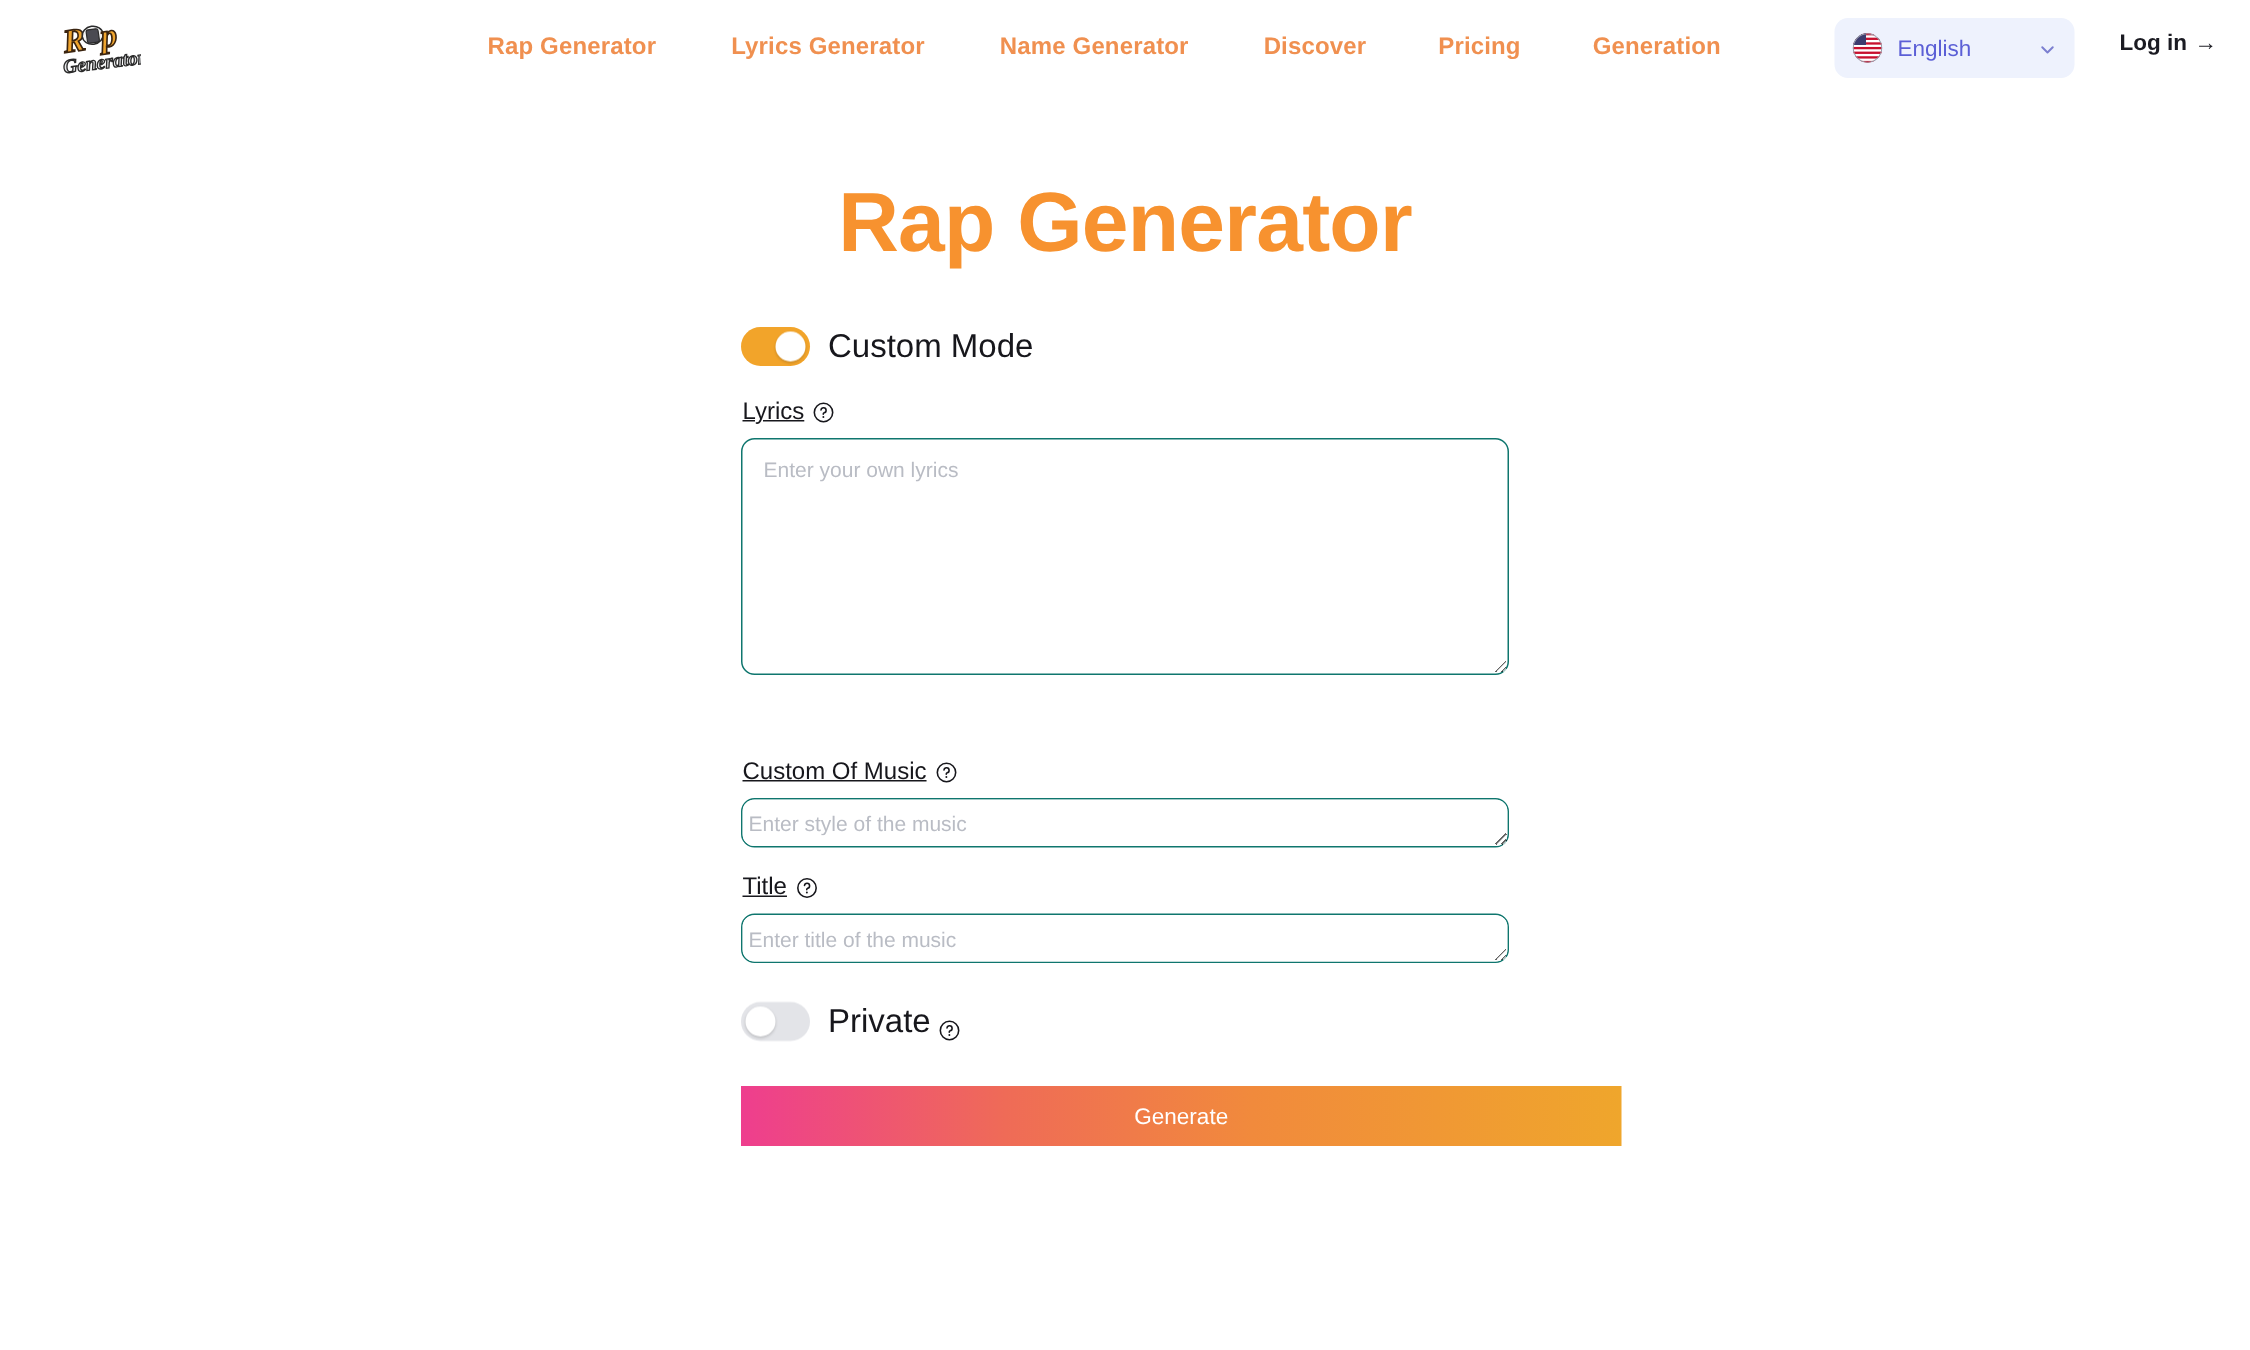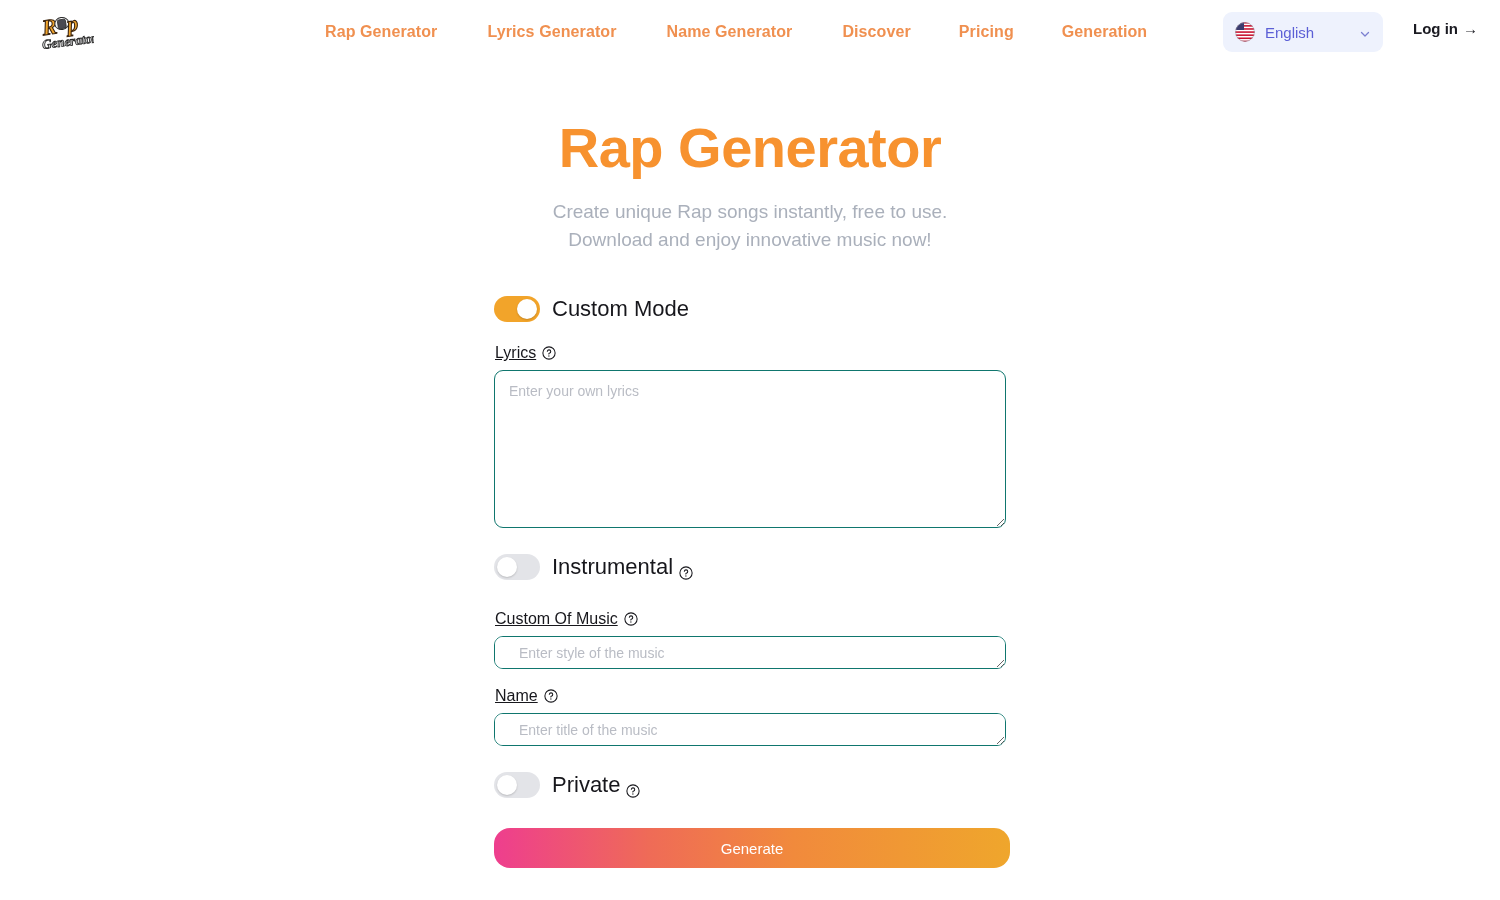--- a/index.html
+++ b/index.html
@@ -177,32 +177,32 @@
     font-family: "Liberation Sans", sans-serif;
     font-size: 14px;
     color: #17171c;
     padding: 12px 14px;
     resize: both;
     outline: none;
     overflow: auto;
   }
   .ta::placeholder { color: #b9bcc4; }
   .ta-lyrics { height: 158px; }
-  .ta-one { height: 33px; padding: 7px 24px; line-height: 18px; }
+  .ta-one { height: 33px; padding: 7px 4px; line-height: 18px; }
 
   .gap-22 { height: 22px; }
   .gap-18 { height: 18px; }
   .gap-26 { height: 26px; }
   .gap-30 { height: 30px; }
 
   .generate-btn {
-    width: 516px;
+    width: 587px;
     height: 40px;
     border: none;
-    border-radius: 16px;
+    border-radius: 0;
     background: linear-gradient(90deg, #ee3e8e 0%, #ef6b57 30%, #f18a3c 58%, #efa62c 100%);
     color: #ffffff;
     font-size: 15px;
     font-family: "Liberation Sans", sans-serif;
     cursor: pointer;
     display: flex;
     align-items: center;
     justify-content: center;
     margin-top: 30px;
   }
@@ -271,24 +271,20 @@
   <a class="login-btn" href="#">
     <span>Log in</span>
     <span>→</span>
   </a>
 </div>
 
 <div class="main">
 
   <h1 class="page-title">Rap Generator</h1>
 
-  <p class="subtitle">
-    <span>Create unique Rap songs instantly, free to use.</span><br>
-    <span>Download and enjoy innovative music now!</span>
-  </p>
 
   <div class="form">
 
     <div class="toggle-row">
       <button class="toggle on">
         <span class="knob"></span>
       </button>
       <span class="toggle-label">Custom Mode</span>
     </div>
 
@@ -301,54 +297,39 @@
           <circle cx="8" cy="8" r="7" fill="none" stroke="#17171c" stroke-width="1.2"></circle>
           <path d="M6.1 6.1a1.95 1.95 0 1 1 2.2 2.2c-0.4 0.2-0.5 0.5-0.5 0.95" fill="none" stroke="#17171c" stroke-width="1.2" stroke-linecap="round"></path>
           <circle cx="7.9" cy="11.4" r="0.75" fill="#17171c"></circle>
         </svg>
       </span>
     </div>
     <textarea class="ta ta-lyrics" placeholder="Enter your own lyrics" style=""></textarea>
 
     <div class="gap-26"></div>
 
-    <div class="toggle-row">
-      <button class="toggle off">
-        <span class="knob"></span>
-      </button>
-      <span class="toggle-label">
-        <span>Instrumental</span>
-        <span class="help-icon">
-          <svg width="14" height="14" viewBox="0 0 16 16">
-            <circle cx="8" cy="8" r="7" fill="none" stroke="#17171c" stroke-width="1.2"></circle>
-            <path d="M6.1 6.1a1.95 1.95 0 1 1 2.2 2.2c-0.4 0.2-0.5 0.5-0.5 0.95" fill="none" stroke="#17171c" stroke-width="1.2" stroke-linecap="round"></path>
-            <circle cx="7.9" cy="11.4" r="0.75" fill="#17171c"></circle>
-          </svg>
-        </span>
-      </span>
-    </div>
 
     <div class="gap-30"></div>
 
     <div class="field-label">
       <span>Custom Of Music</span>
       <span class="help-icon">
         <svg width="14" height="14" viewBox="0 0 16 16">
           <circle cx="8" cy="8" r="7" fill="none" stroke="#17171c" stroke-width="1.2"></circle>
           <path d="M6.1 6.1a1.95 1.95 0 1 1 2.2 2.2c-0.4 0.2-0.5 0.5-0.5 0.95" fill="none" stroke="#17171c" stroke-width="1.2" stroke-linecap="round"></path>
           <circle cx="7.9" cy="11.4" r="0.75" fill="#17171c"></circle>
         </svg>
       </span>
     </div>
     <textarea class="ta ta-one" placeholder="Enter style of the music" style=""></textarea>
 
     <div class="gap-18"></div>
 
     <div class="field-label">
-      <span>Name</span>
+      <span>Title</span>
       <span class="help-icon">
         <svg width="14" height="14" viewBox="0 0 16 16">
           <circle cx="8" cy="8" r="7" fill="none" stroke="#17171c" stroke-width="1.2"></circle>
           <path d="M6.1 6.1a1.95 1.95 0 1 1 2.2 2.2c-0.4 0.2-0.5 0.5-0.5 0.95" fill="none" stroke="#17171c" stroke-width="1.2" stroke-linecap="round"></path>
           <circle cx="7.9" cy="11.4" r="0.75" fill="#17171c"></circle>
         </svg>
       </span>
     </div>
     <textarea class="ta ta-one" placeholder="Enter title of the music" style=""></textarea>
 

